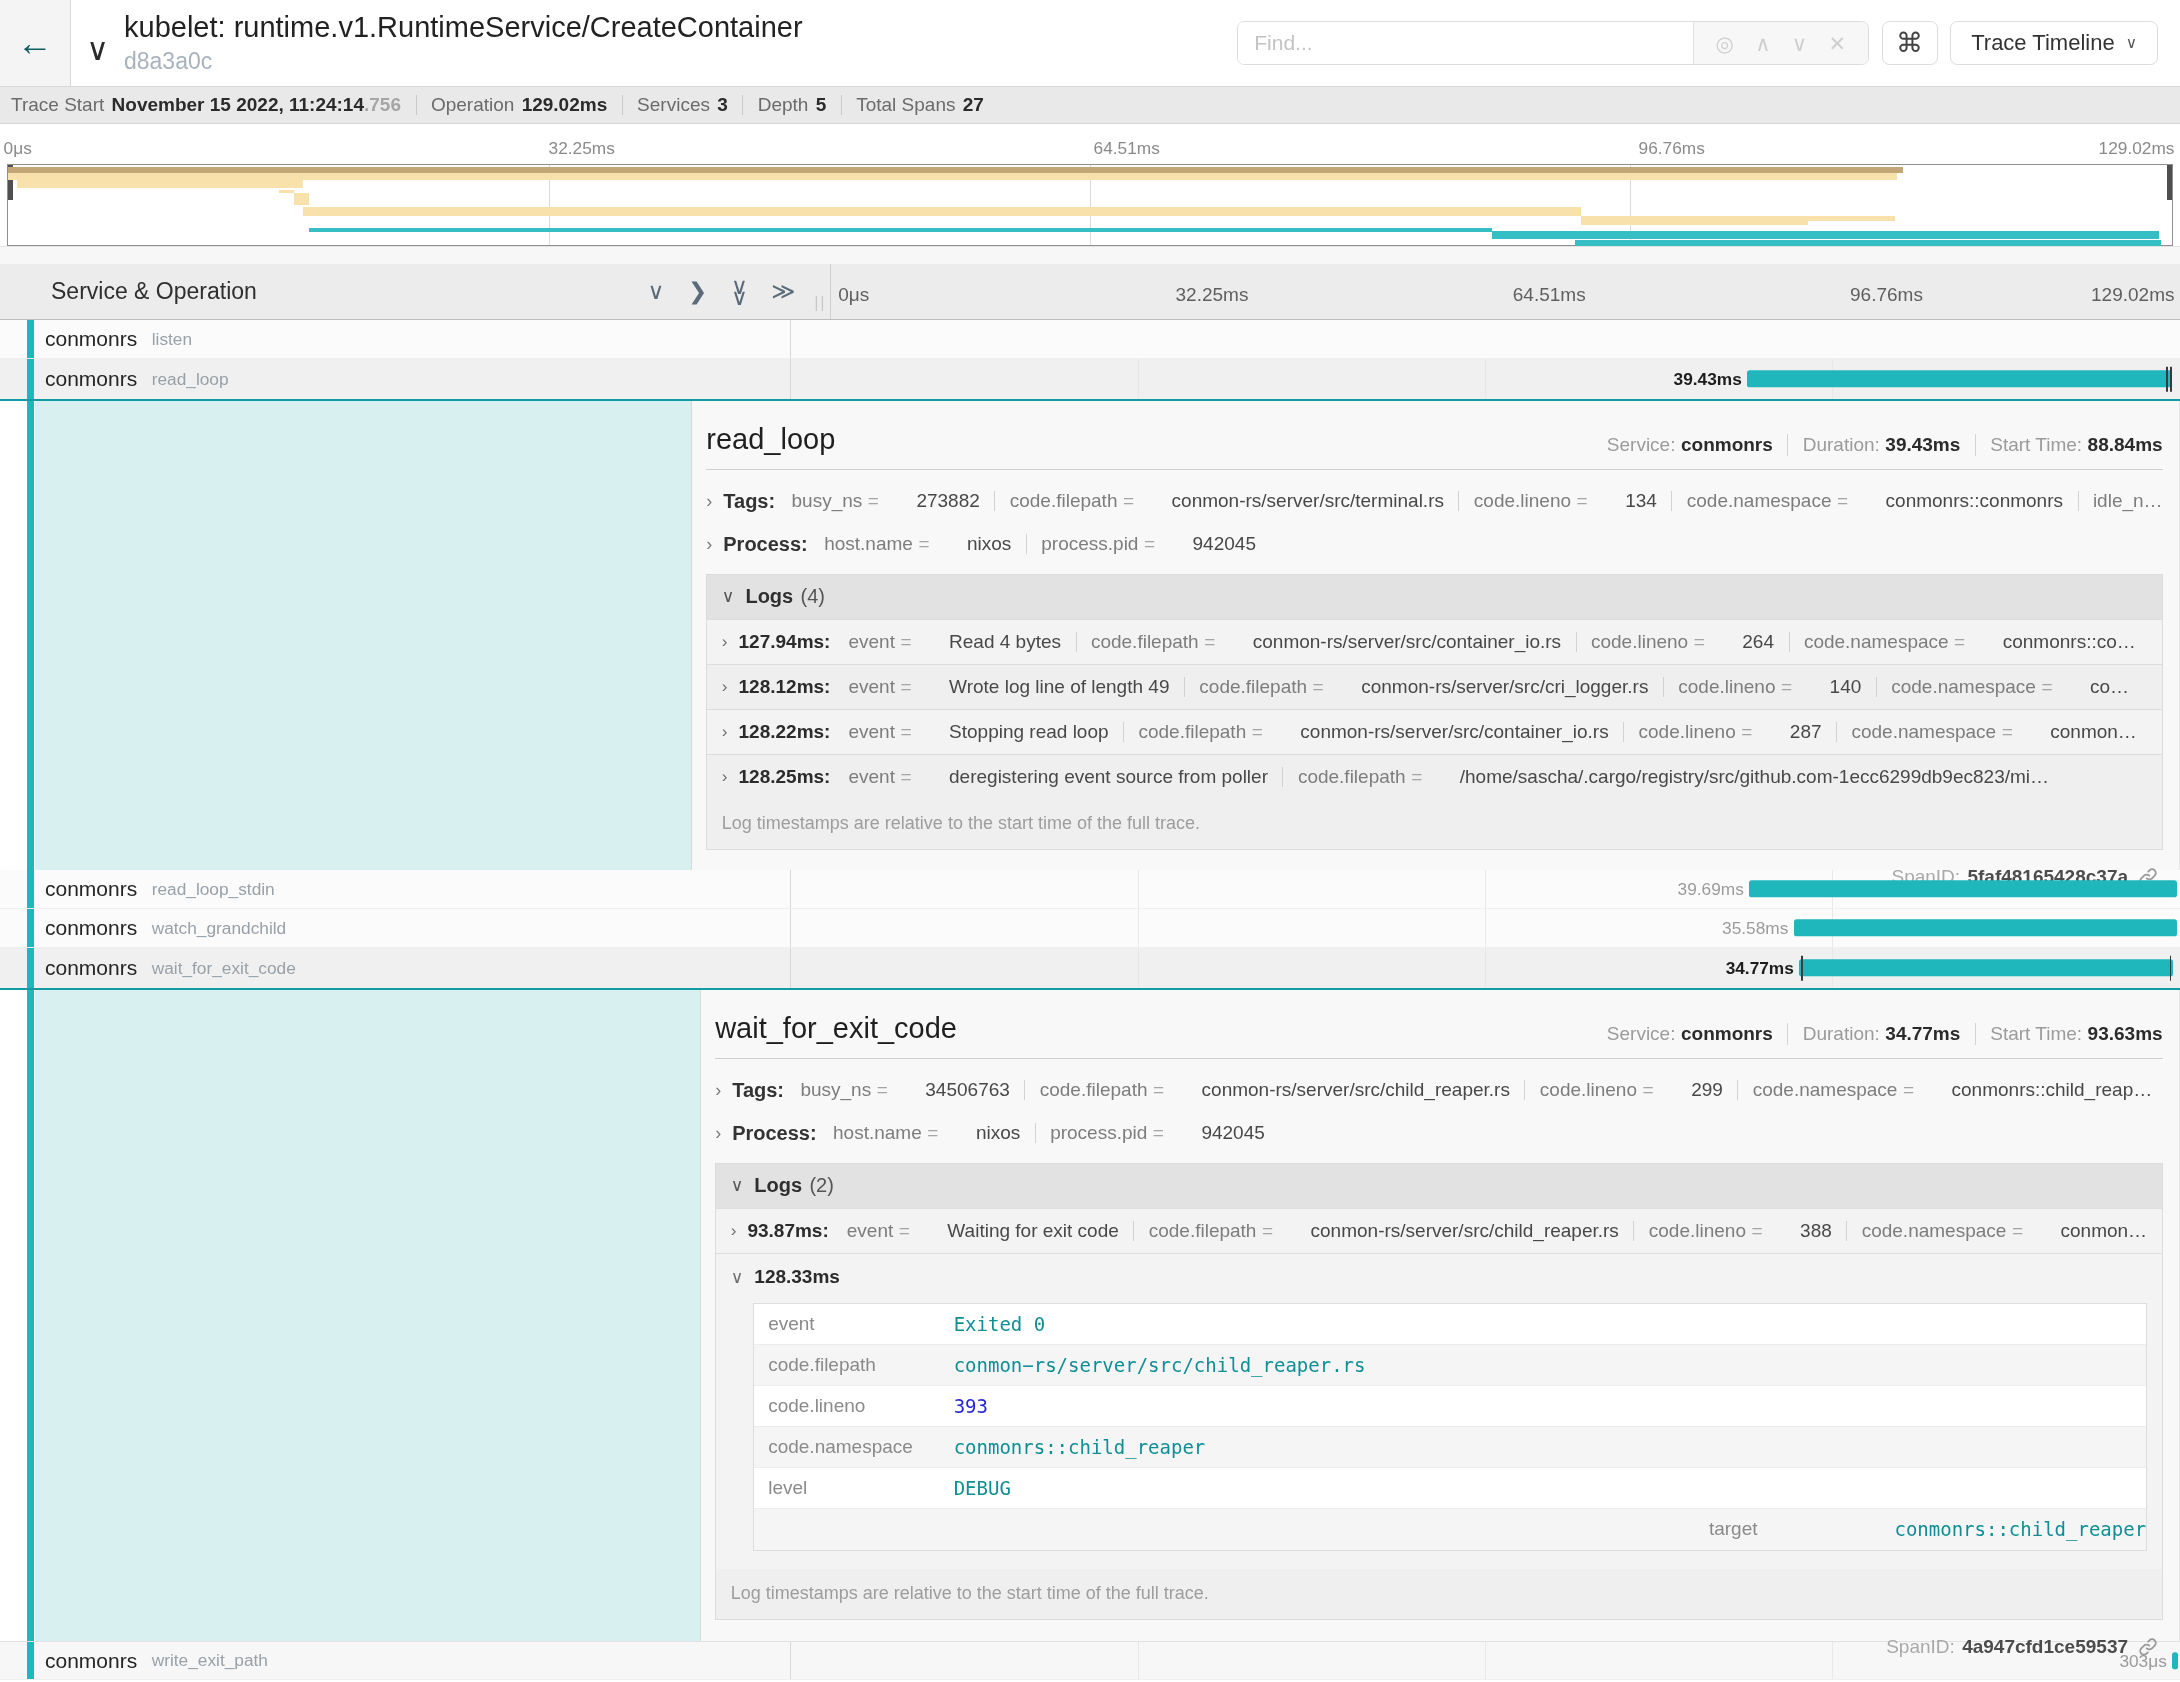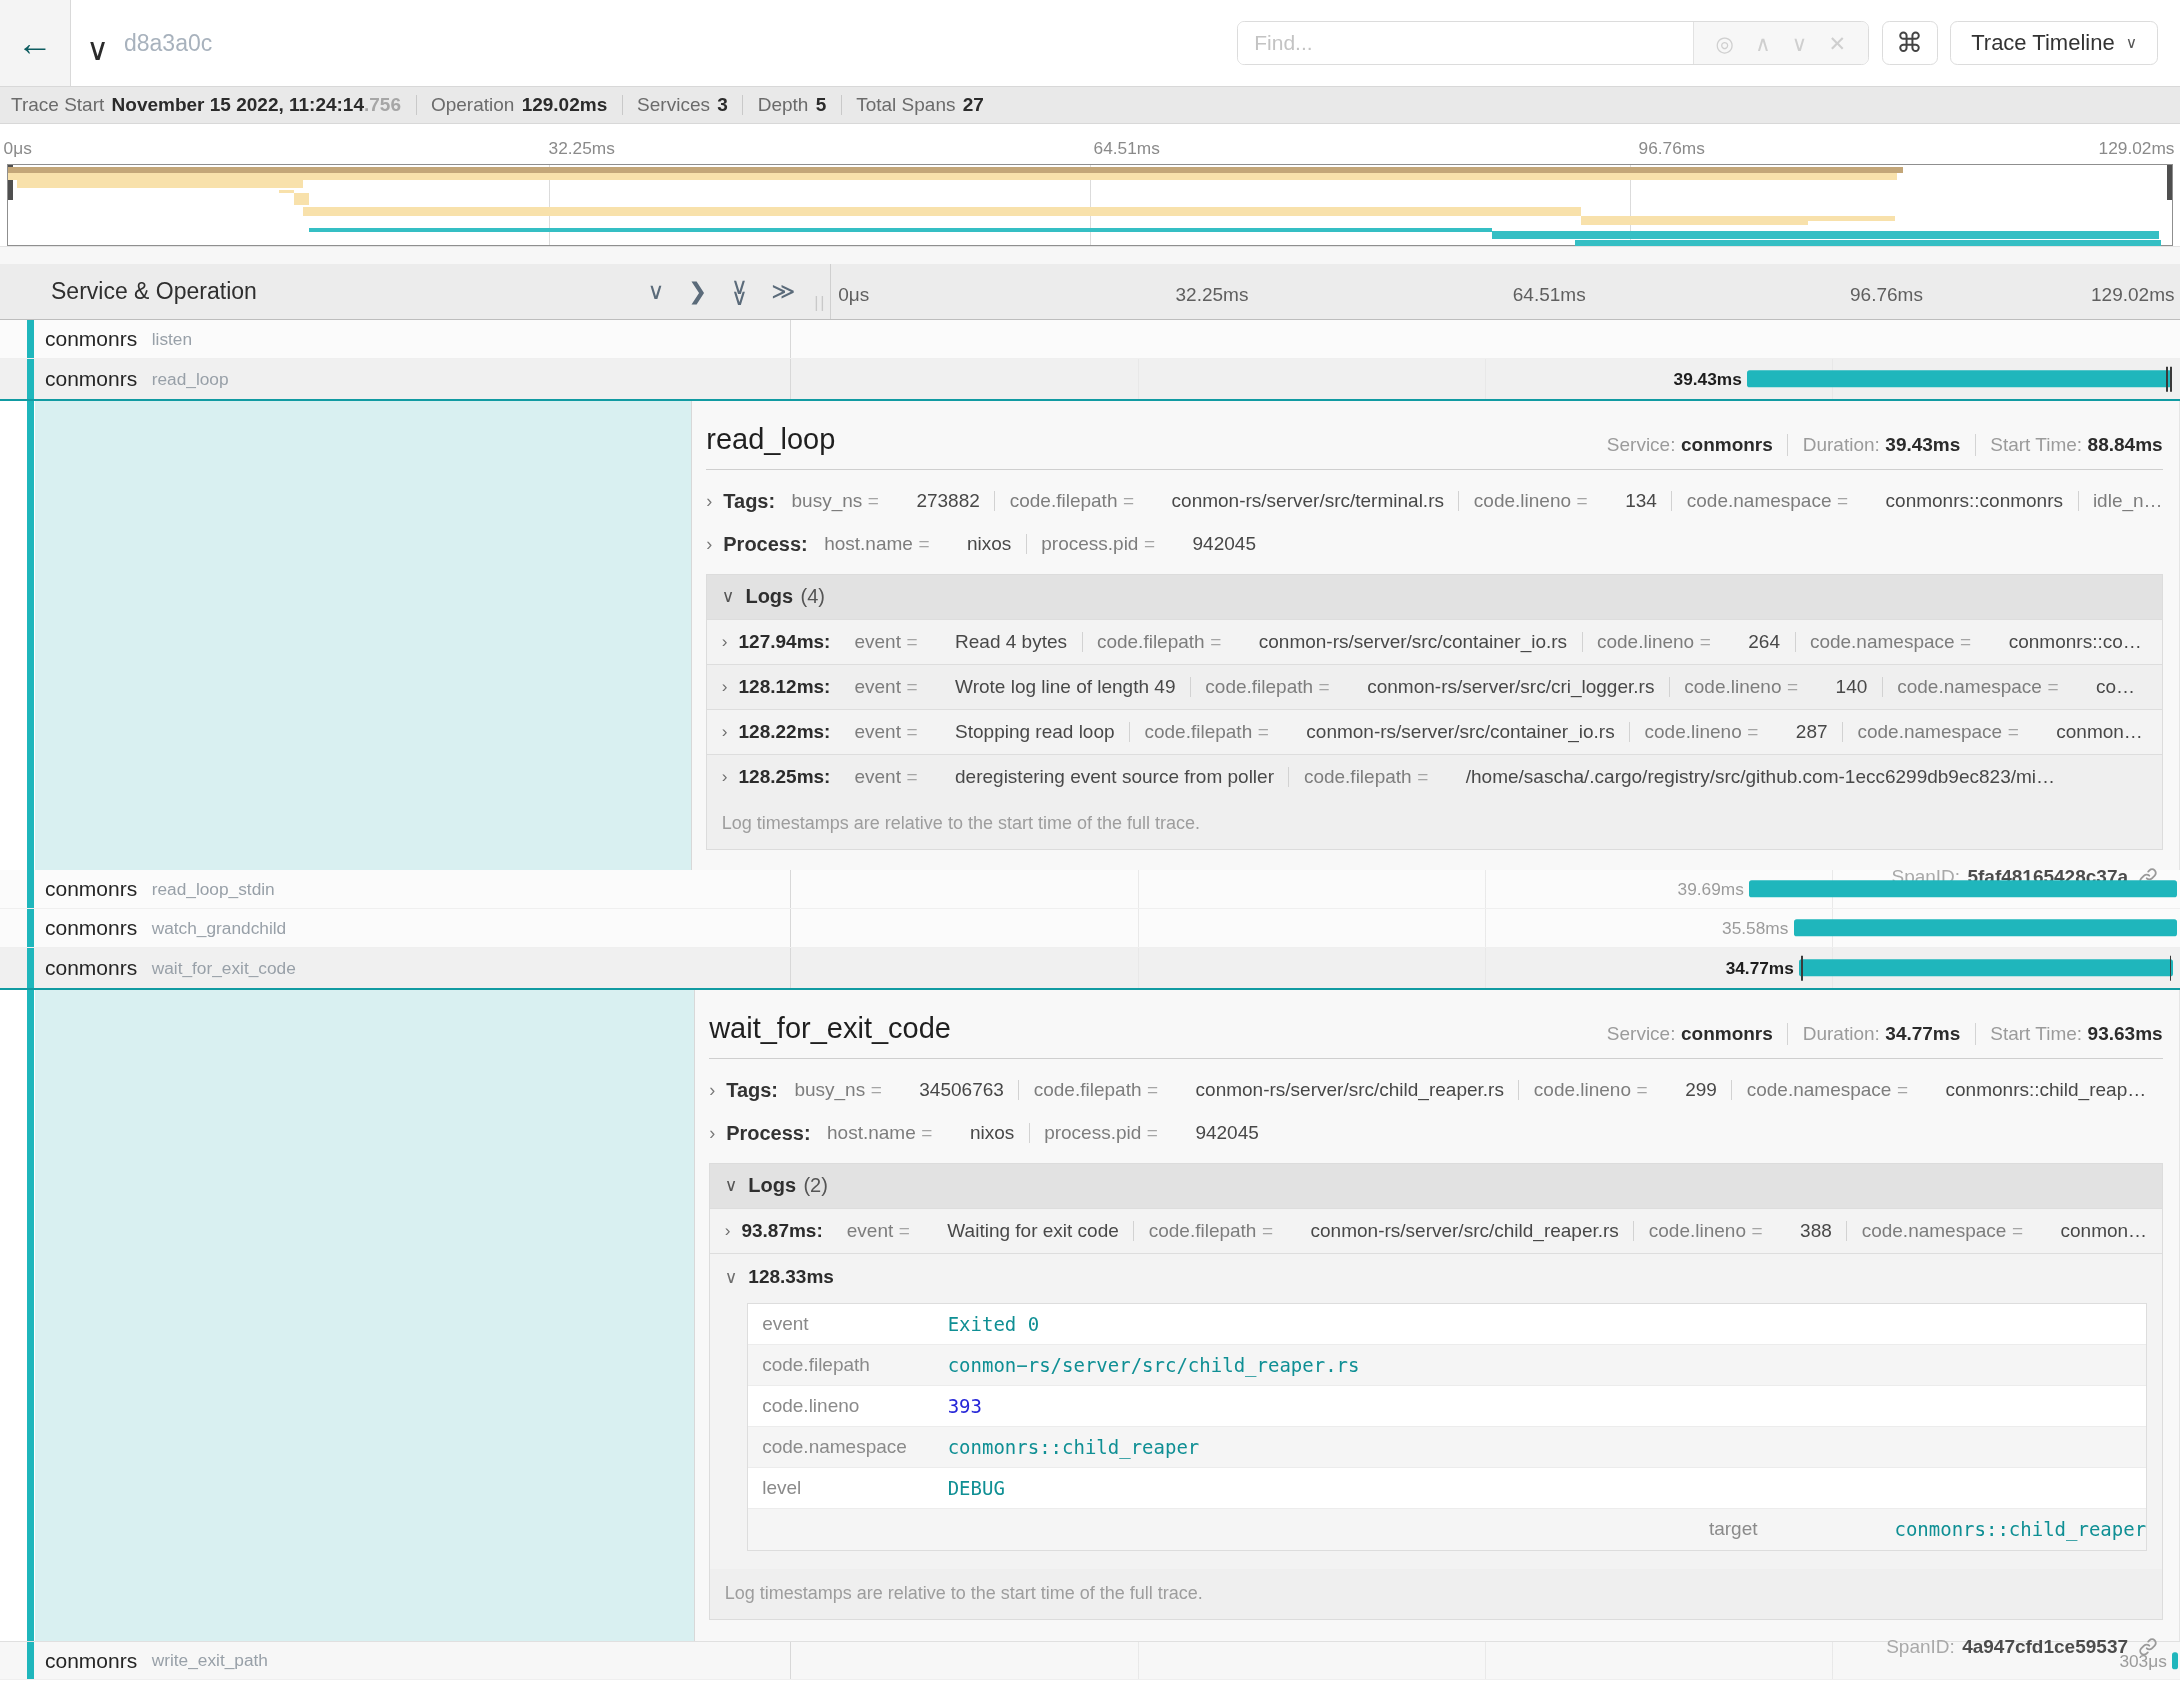--- a/index.html
+++ b/index.html
@@ -89,21 +89,21 @@
   .chip .v { color:#484848;margin-left:32px; }
   .chip-sep { display:inline-block; width:0.9px; height:20px; background:#d2d2d2; margin:0 14.5px; vertical-align:middle; }
   .logs-box { margin-top:18px; border:0.9px solid #dcdcdc; background:#efefef; }
   .logs-head { height:44px; background:#e2e2e2; display:flex; align-items:center; padding-left:14.5px; font-size:20px; cursor:pointer; }
   .logs-head .chev { color:#555; margin-right:11px; font-size:17.3px; }
   .logs-head b { color:#2f2f2f; }
   .logs-head .cnt { color:#555; margin-left:7.3px; }
   .log-row { display:flex; align-items:center; padding:0 14.5px; height:45px; border-top:0.9px solid #dddddd; cursor:pointer; }
   .log-row:nth-child(odd) { background:#f3f3f3; }
   .log-row .chev { color:#6e6e6e; font-size:17.3px; margin-right:11px; }
-  .log-ts { font-size:19px; font-weight:bold; color:#2b2b2b; margin-right:24px; white-space:nowrap; }
+  .log-ts { font-size:19px; font-weight:bold; color:#2b2b2b; margin-right:18px; white-space:nowrap; }
   .log-expanded { border-top:0.9px solid #dddddd; padding:12.7px 14.5px 18px 14.5px; background:#f3f3f3; }
   .log-exp-head { display:flex; align-items:center; cursor:pointer; }
   .kv-table { margin:14.5px 0 0 22px; border:0.9px solid #ddd; background:#fff; }
   .kv-row { display:flex; min-height:41px; align-items:center; border-bottom:0.9px solid #ececec; }
   .kv-row:last-child { border-bottom:none;justify-content:flex-end; }
   .kv-row:nth-child(even) { background:#f5f5f5; }
   .kv-k { width:200px; padding-left:14.5px; font-size:19px; color:#8a8a8a; }
   .kv-v { font-family:"DejaVu Sans Mono", monospace; font-size:19px; }
   .kv-v.teal { color:#0f8f94; }
   .kv-v.blue { color:#2727d8; }
@@ -120,20 +120,21 @@
 <div class="app">
 
   <div class="hdr">
     <div class="back-btn">
       <span class="back-arrow">←</span>
     </div>
     <div class="trace-collapse">
       <span>∨</span>
     </div>
     <div class="hdr-titles">
+      <div class="hdr-title">kubelet: runtime.v1.RuntimeService/CreateContainer</div>
       <div class="hdr-subtitle">d8a3a0c</div>
     </div>
     <div class="hdr-controls">
       <div class="find-group">
         <input class="find-input" placeholder="Find..." style="">
         <div class="find-icons">
           <span>◎</span>
           <span>∧</span>
           <span>∨</span>
           <span>✕</span>

